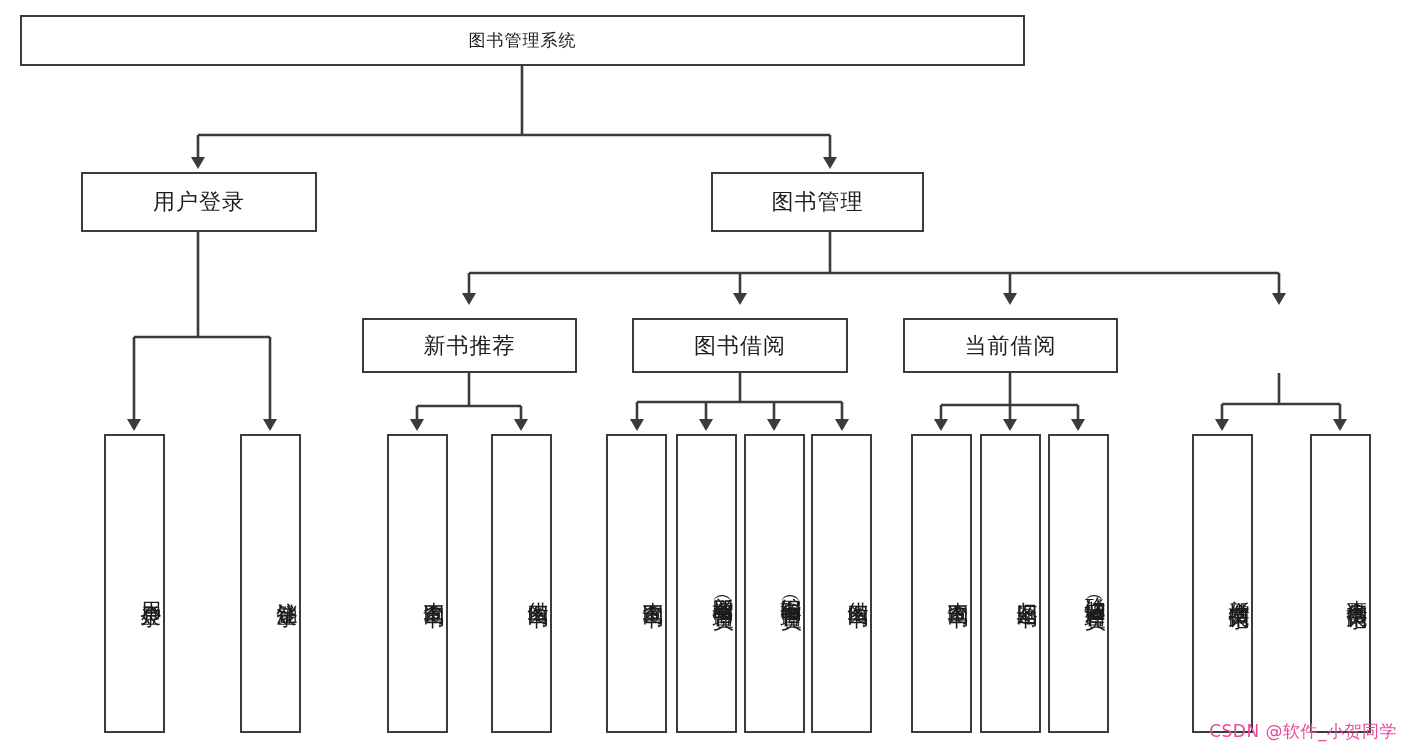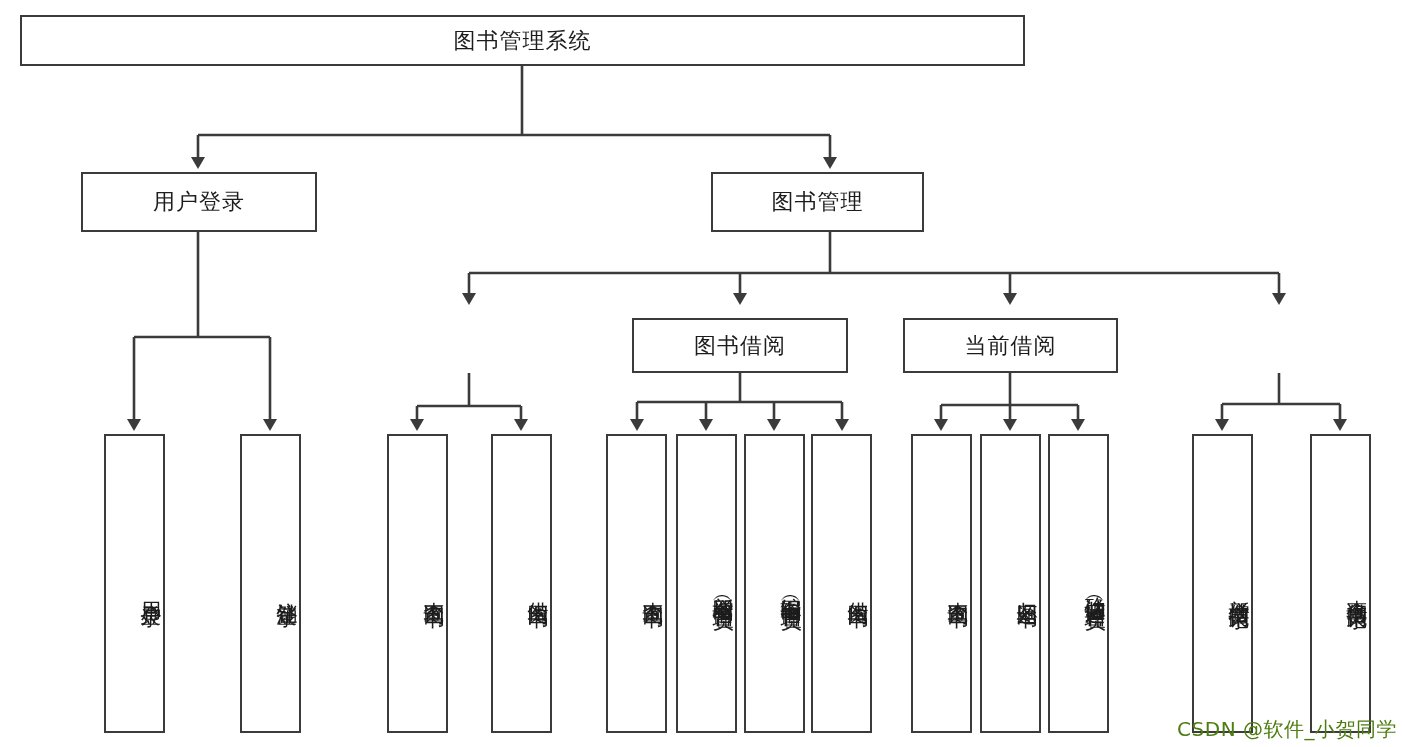--- a/index.html
+++ b/index.html
@@ -29,21 +29,21 @@
     display:flex;
     align-items:center;
     justify-content:center;
     color:#1c1c1c;
   }
   .node.h{
     font-size:22px;
     letter-spacing:1px;
   }
   .node.title{
-    font-size:22px;
+    font-size:17px;
     letter-spacing:1px;
   }
   .node.v{
     font-size:21px;
     writing-mode:vertical-rl;
     text-orientation:upright;
     align-items:flex-start;
     justify-content:center;
     padding-top:10px;
     line-height:1.18;
@@ -51,22 +51,22 @@
   }
   .node.v > span{
     writing-mode:vertical-rl;
     text-orientation:upright;
     display:block;
   }
   .watermark{
     position:absolute;
     right:8px;
     bottom:4px;
-    font-size:20px;
-    color:#4d7c0f;
+    font-size:17px;
+    color:#ec4899;
     letter-spacing:0.5px;
     white-space:nowrap;
   }
 </style>
 </head>
 <body>
 
 <div id="canvas">
 
   <svg class="links" viewBox="0 0 1405 747" xmlns="http://www.w3.org/2000/svg">
@@ -117,20 +117,21 @@
       <path d="M1222,404 L1222,420" marker-end="url(#arw)"></path>
       <path d="M1340,404 L1340,420" marker-end="url(#arw)"></path>
     </g>
   </svg>
 
   <div class="node title" style="left:20px;top:15px;width:1005px;height:51px;">图书管理系统</div>
 
   <div class="node h" style="left:81px;top:172px;width:236px;height:60px;">用户登录</div>
   <div class="node h" style="left:711px;top:172px;width:213px;height:60px;">图书管理</div>
 
+  <div class="node h" style="left:362px;top:318px;width:215px;height:55px;">新书推荐</div>
   <div class="node h" style="left:903px;top:318px;width:215px;height:55px;">当前借阅</div>
   <div class="node h" style="left:632px;top:318px;width:216px;height:55px;">图书借阅</div>
 
   <div class="node v" style="left:104px;top:434px;width:61px;height:299px;">
     <span>用户登录</span>
   </div>
   <div class="node v" style="left:240px;top:434px;width:61px;height:299px;">
     <span>注销登录</span>
   </div>
 

